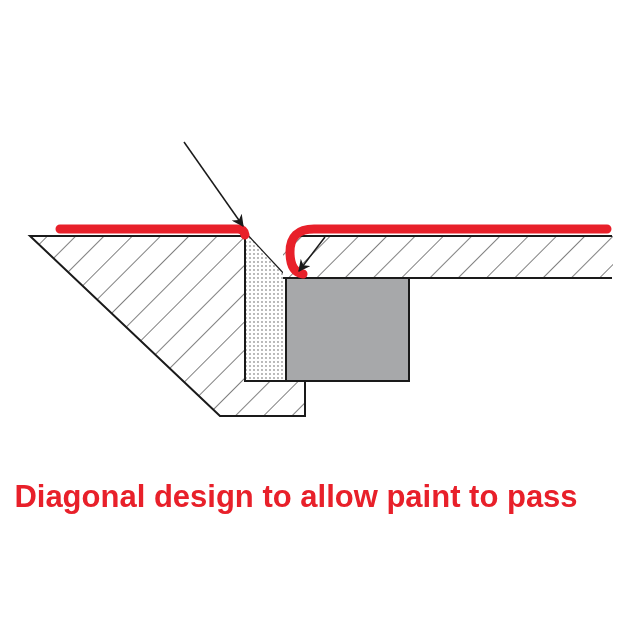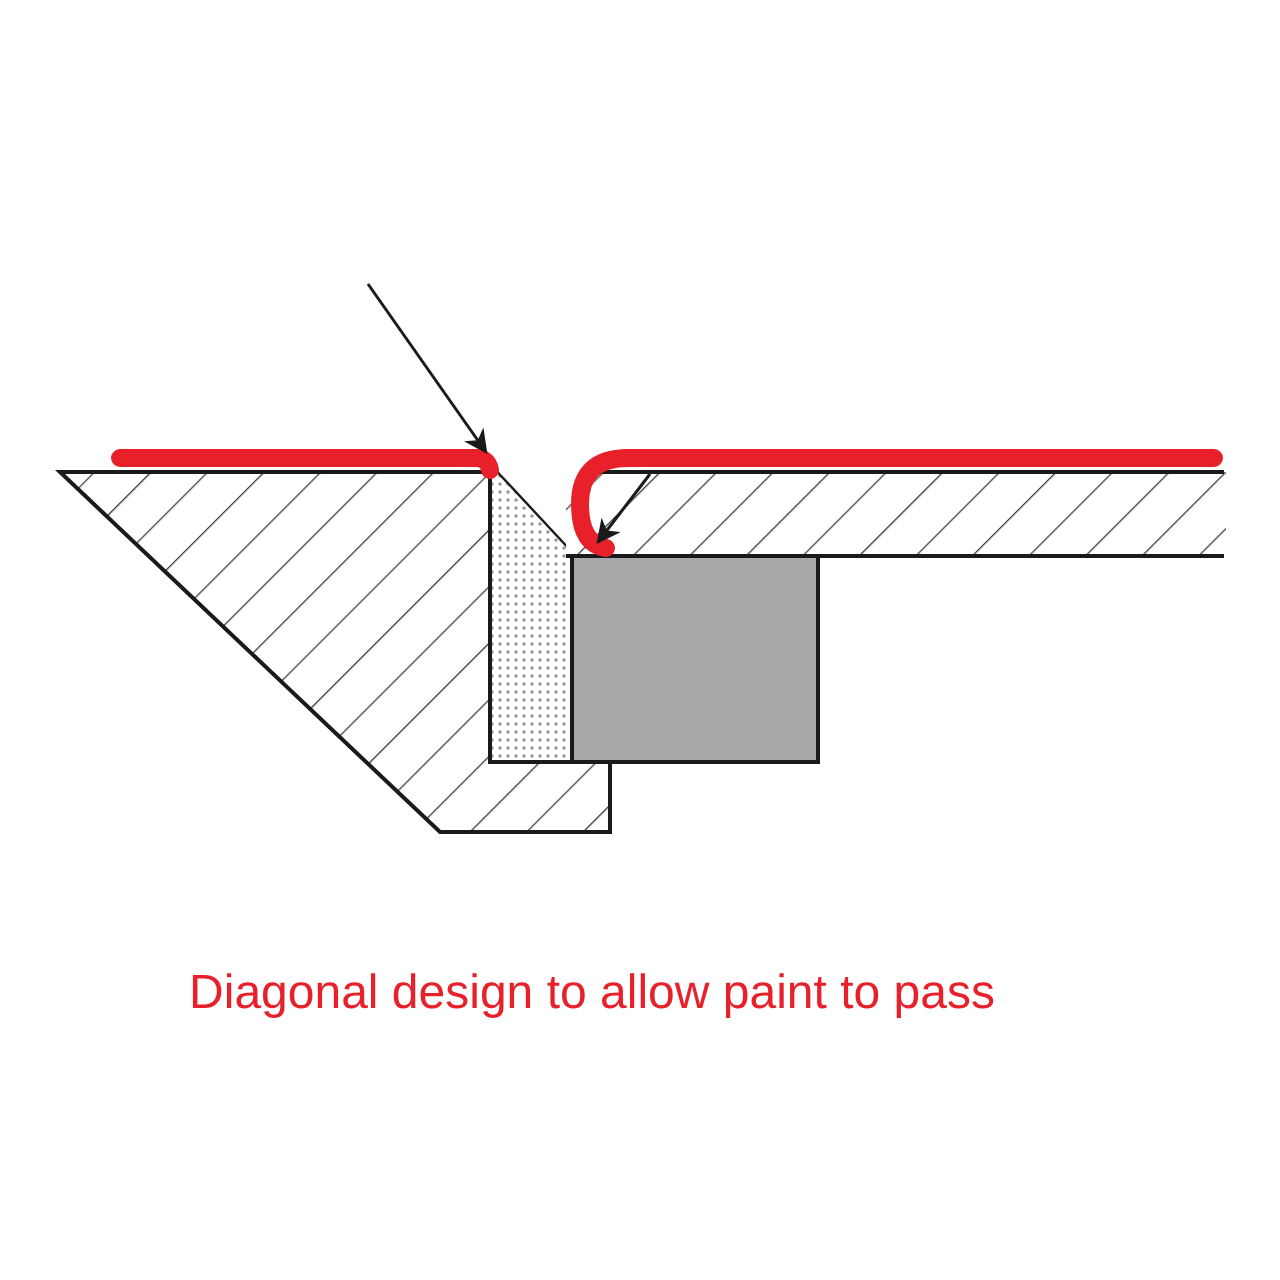--- a/index.html
+++ b/index.html
@@ -1,21 +1,21 @@
 <!DOCTYPE html>
 <html><head>
 <meta charset="utf-8">
 <style>
   html, body { margin: 0; padding: 0; background: #ffffff; }
   body { width: 640px; height: 640px; position: relative; overflow: hidden; }
   #diagram { position: absolute; left: 0; top: 0; width: 640px; height: 640px; }
   .caption {
     position: absolute; left: 0; top: 482px; width: 592px;
     text-align: center; font-family: "Liberation Sans", sans-serif;
-    font-weight: normal; font-size: 24px; line-height: 30px; color: #e8202a;
+    font-weight: bold; font-size: 31px; line-height: 30px; color: #e8202a;
   }
   .caption div { margin: 0; }
 </style>
 </head>
 <body>
 
 <svg id="diagram" viewBox="0 0 640 640" xmlns="http://www.w3.org/2000/svg">
   <defs>
     <pattern id="hatch" patternUnits="userSpaceOnUse" width="20" height="20" patternTransform="rotate(45)">
       <line x1="0" y1="0" x2="0" y2="20" stroke="#3a3a3a" stroke-width="1.3"></line>

